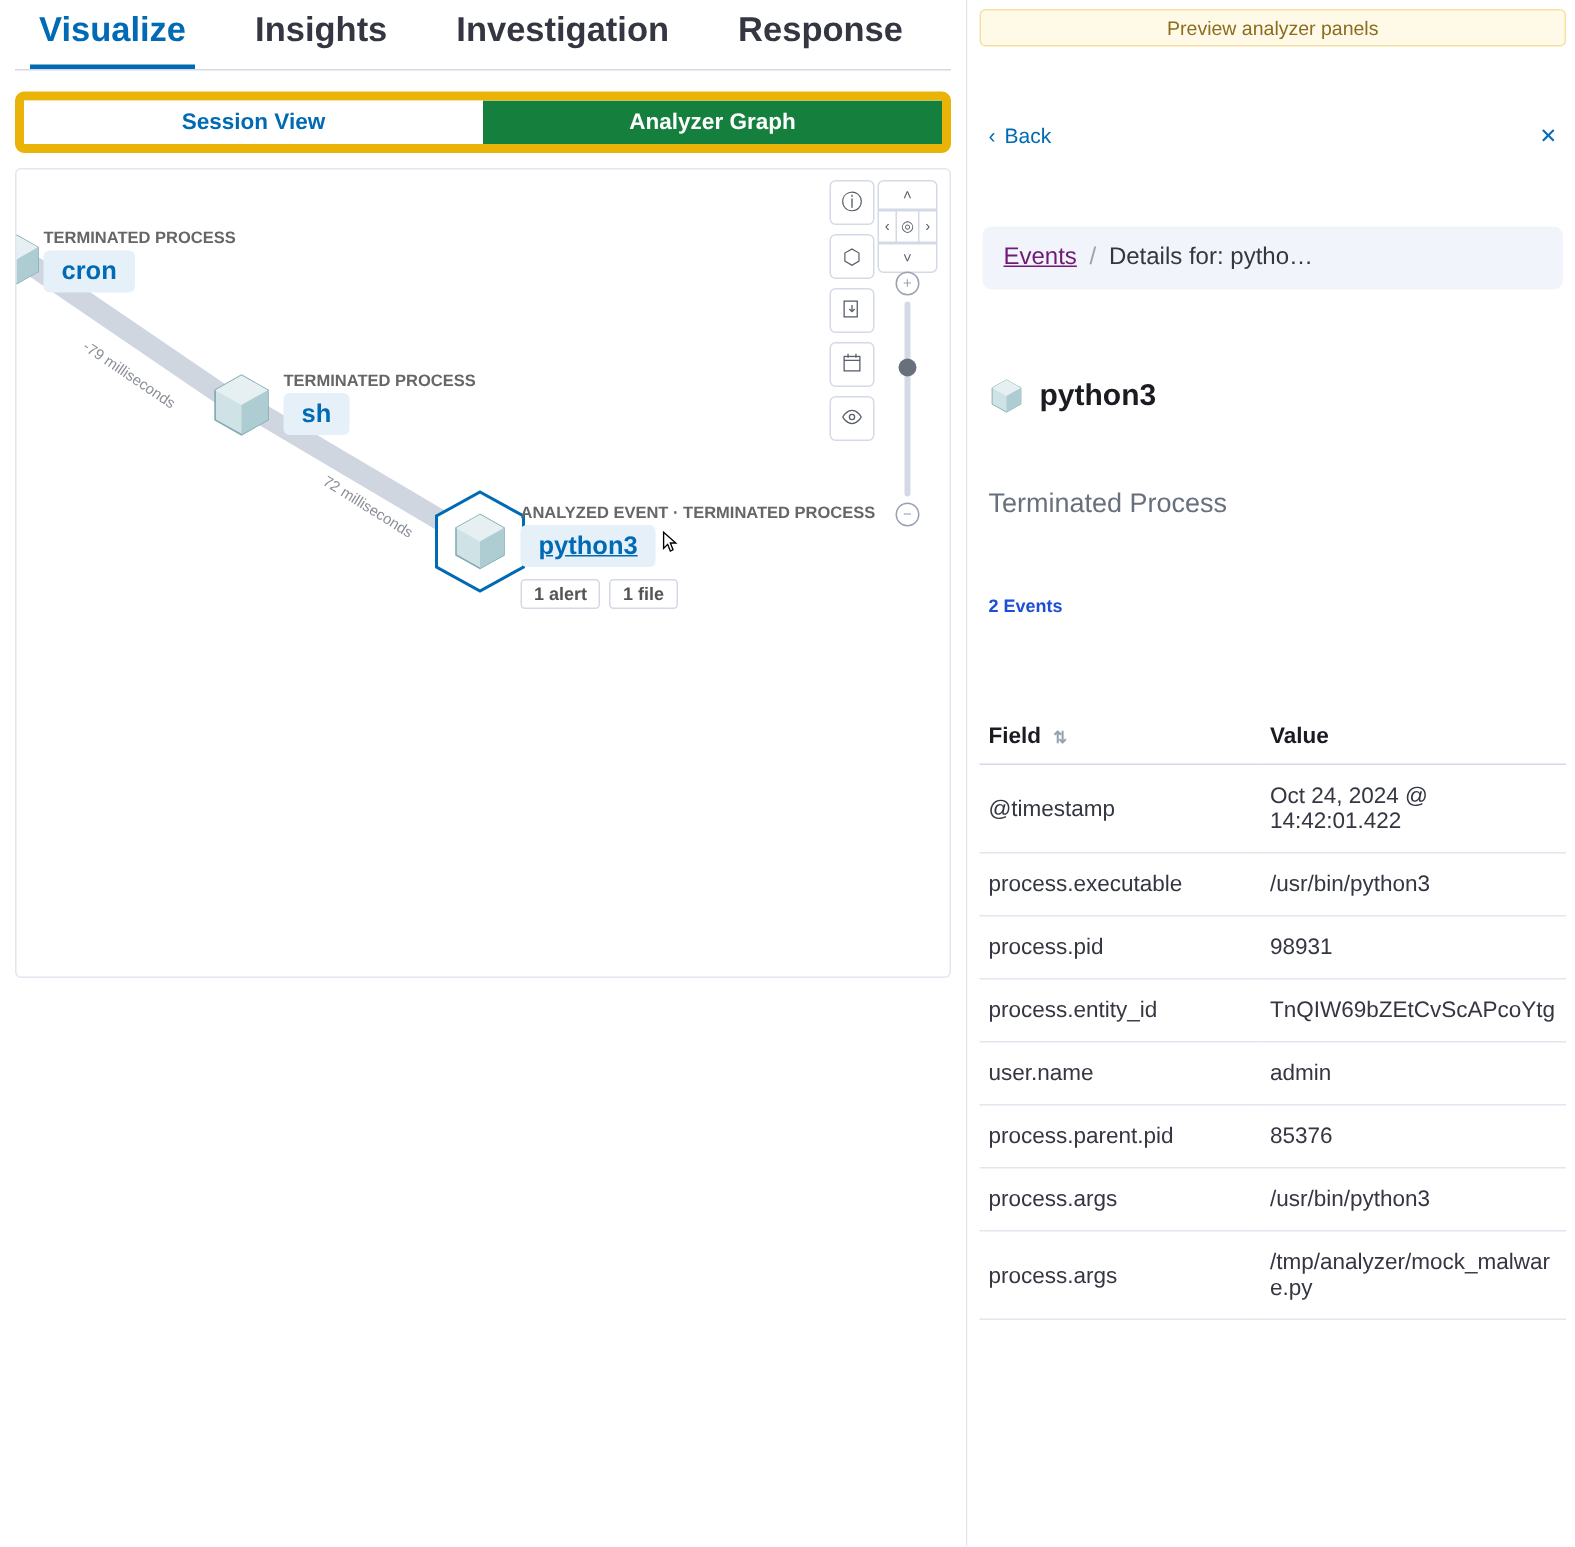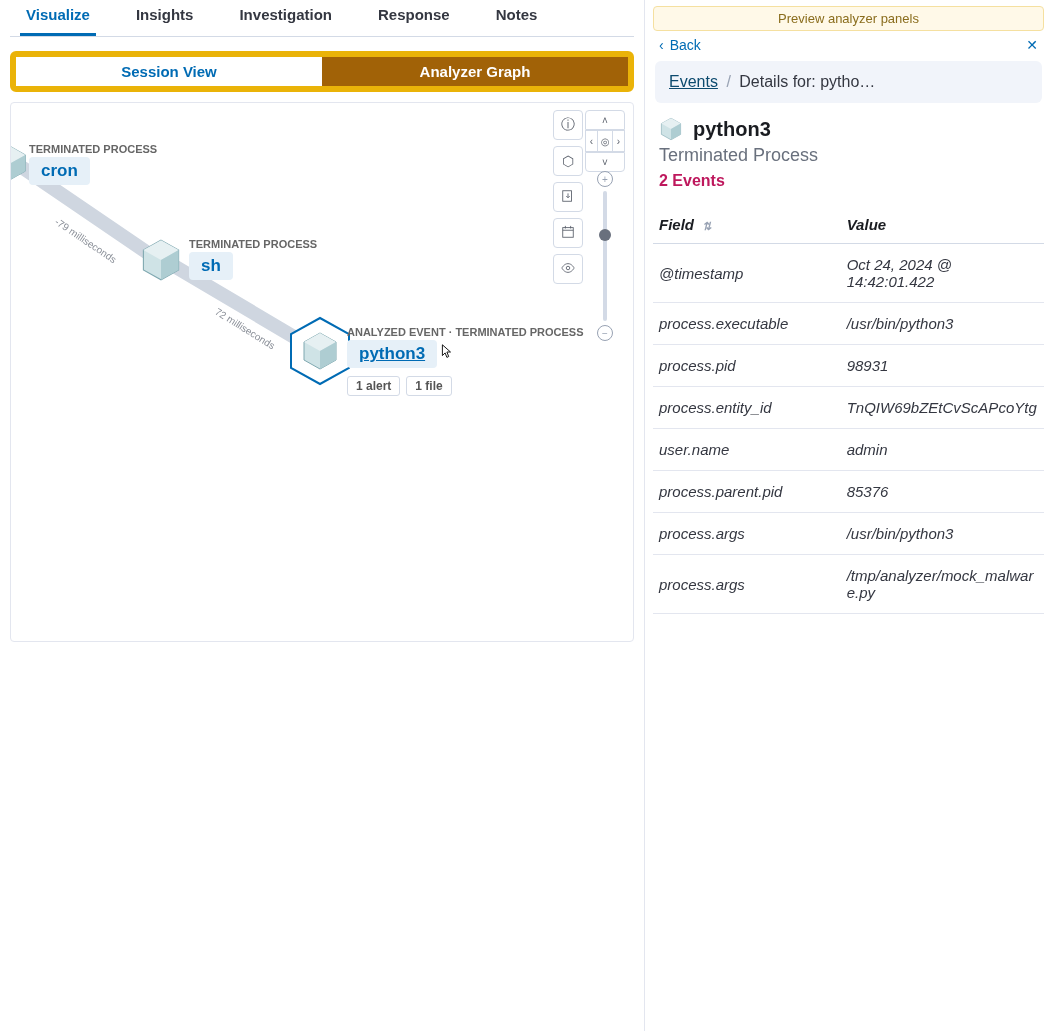--- a/index.html
+++ b/index.html
@@ -22,21 +22,21 @@
     background:#fff;
   }
   .tabs {
     display: flex;
     gap: 34px;
     padding: 0 10px;
     border-bottom: 1px solid #d3dae6;
   }
   .tab {
     padding: 6px 6px 10px;
-    font-size: 15px;
+    font-size: 23px;
     font-weight: 700;
     color: #343741;
     cursor: pointer;
   }
   .tab.active {
     color: #006bb4;
     border-bottom: 3px solid #006bb4;
   }
   .subtabs {
     display: flex;
@@ -49,21 +49,21 @@
     flex:1;
     text-align:center;
     padding: 6px 0;
     font-size: 15px;
     font-weight: 600;
     cursor:pointer;
     color:#006bb4;
     background:#fff;
   }
   .subtab.active {
-    background:#a16207;
+    background:#15803d;
     color:#fff;
   }
   .graph-area {
     position:relative;
     height: 540px;
     border:1px solid #e3e6ef;
     border-radius:4px;
     background:#fff;
     overflow:hidden;
   }
@@ -154,21 +154,21 @@
   .cursor-icon{
     position:absolute;
     width:18px;height:18px;
   }
   
   .right-pane{
     flex:1;
     height:100%;
     padding:6px 6px 0 8px;
     background:#fff;
-    display:flex;flex-direction:column;
+    display:flex;flex-direction:column;gap:45px;
   }
   .preview-banner{
     background:#fff9e8;
     border:1px solid #f5e0a0;
     padding:4px 0;
     text-align:center;
     color:#8a6d1d;
     font-size:13px;
     border-radius:4px;
     margin-bottom:4px;
@@ -178,33 +178,32 @@
     padding:2px 6px 8px;
   }
   .back-link{
     color:#006bb4;font-size:14px;display:flex;align-items:center;gap:6px;cursor:pointer;
   }
   .close-x{color:#006bb4;font-size:14px;cursor:pointer;}
   .crumb-bar{
     background:#f1f4fa;border-radius:6px;padding:12px 14px;margin:0 2px 14px;
     font-size:16px;color:#343741;
   }
-  .crumb-bar a{color:#0c4a6e;text-decoration:underline;cursor:pointer;}
+  .crumb-bar a{color:#701a75;text-decoration:underline;cursor:pointer;}
   .crumb-sep{color:#98a2b3;padding:0 4px;}
   .panel-title-row{
     display:flex;align-items:center;gap:10px;padding:0 6px;
   }
   .panel-title{font-size:20px;font-weight:800;color:#1a1c21;}
   .panel-sub{padding:4px 6px 6px;color:#69707d;font-size:18px;}
-  .events-link{padding:0 6px 18px;color:#be185d;font-weight:700;font-size:16px;}
+  .events-link{padding:0 6px 18px;color:#1d4ed8;font-weight:700;font-size:12px;}
   .events-link span{cursor:pointer;}
   .details-table{
     width:100%;
     border-collapse:collapse;
-    font-style:italic;
   }
   .details-table th{
     text-align:left;font-weight:700;font-size:15px;color:#1a1c21;padding:8px 6px 10px;
     border-bottom:1px solid #d3dae6;
   }
   .details-table td{
     font-size:15px;color:#343741;padding:12px 6px;
     border-bottom:1px solid #e3e6ef;
     vertical-align:middle;
     word-break:break-word;

